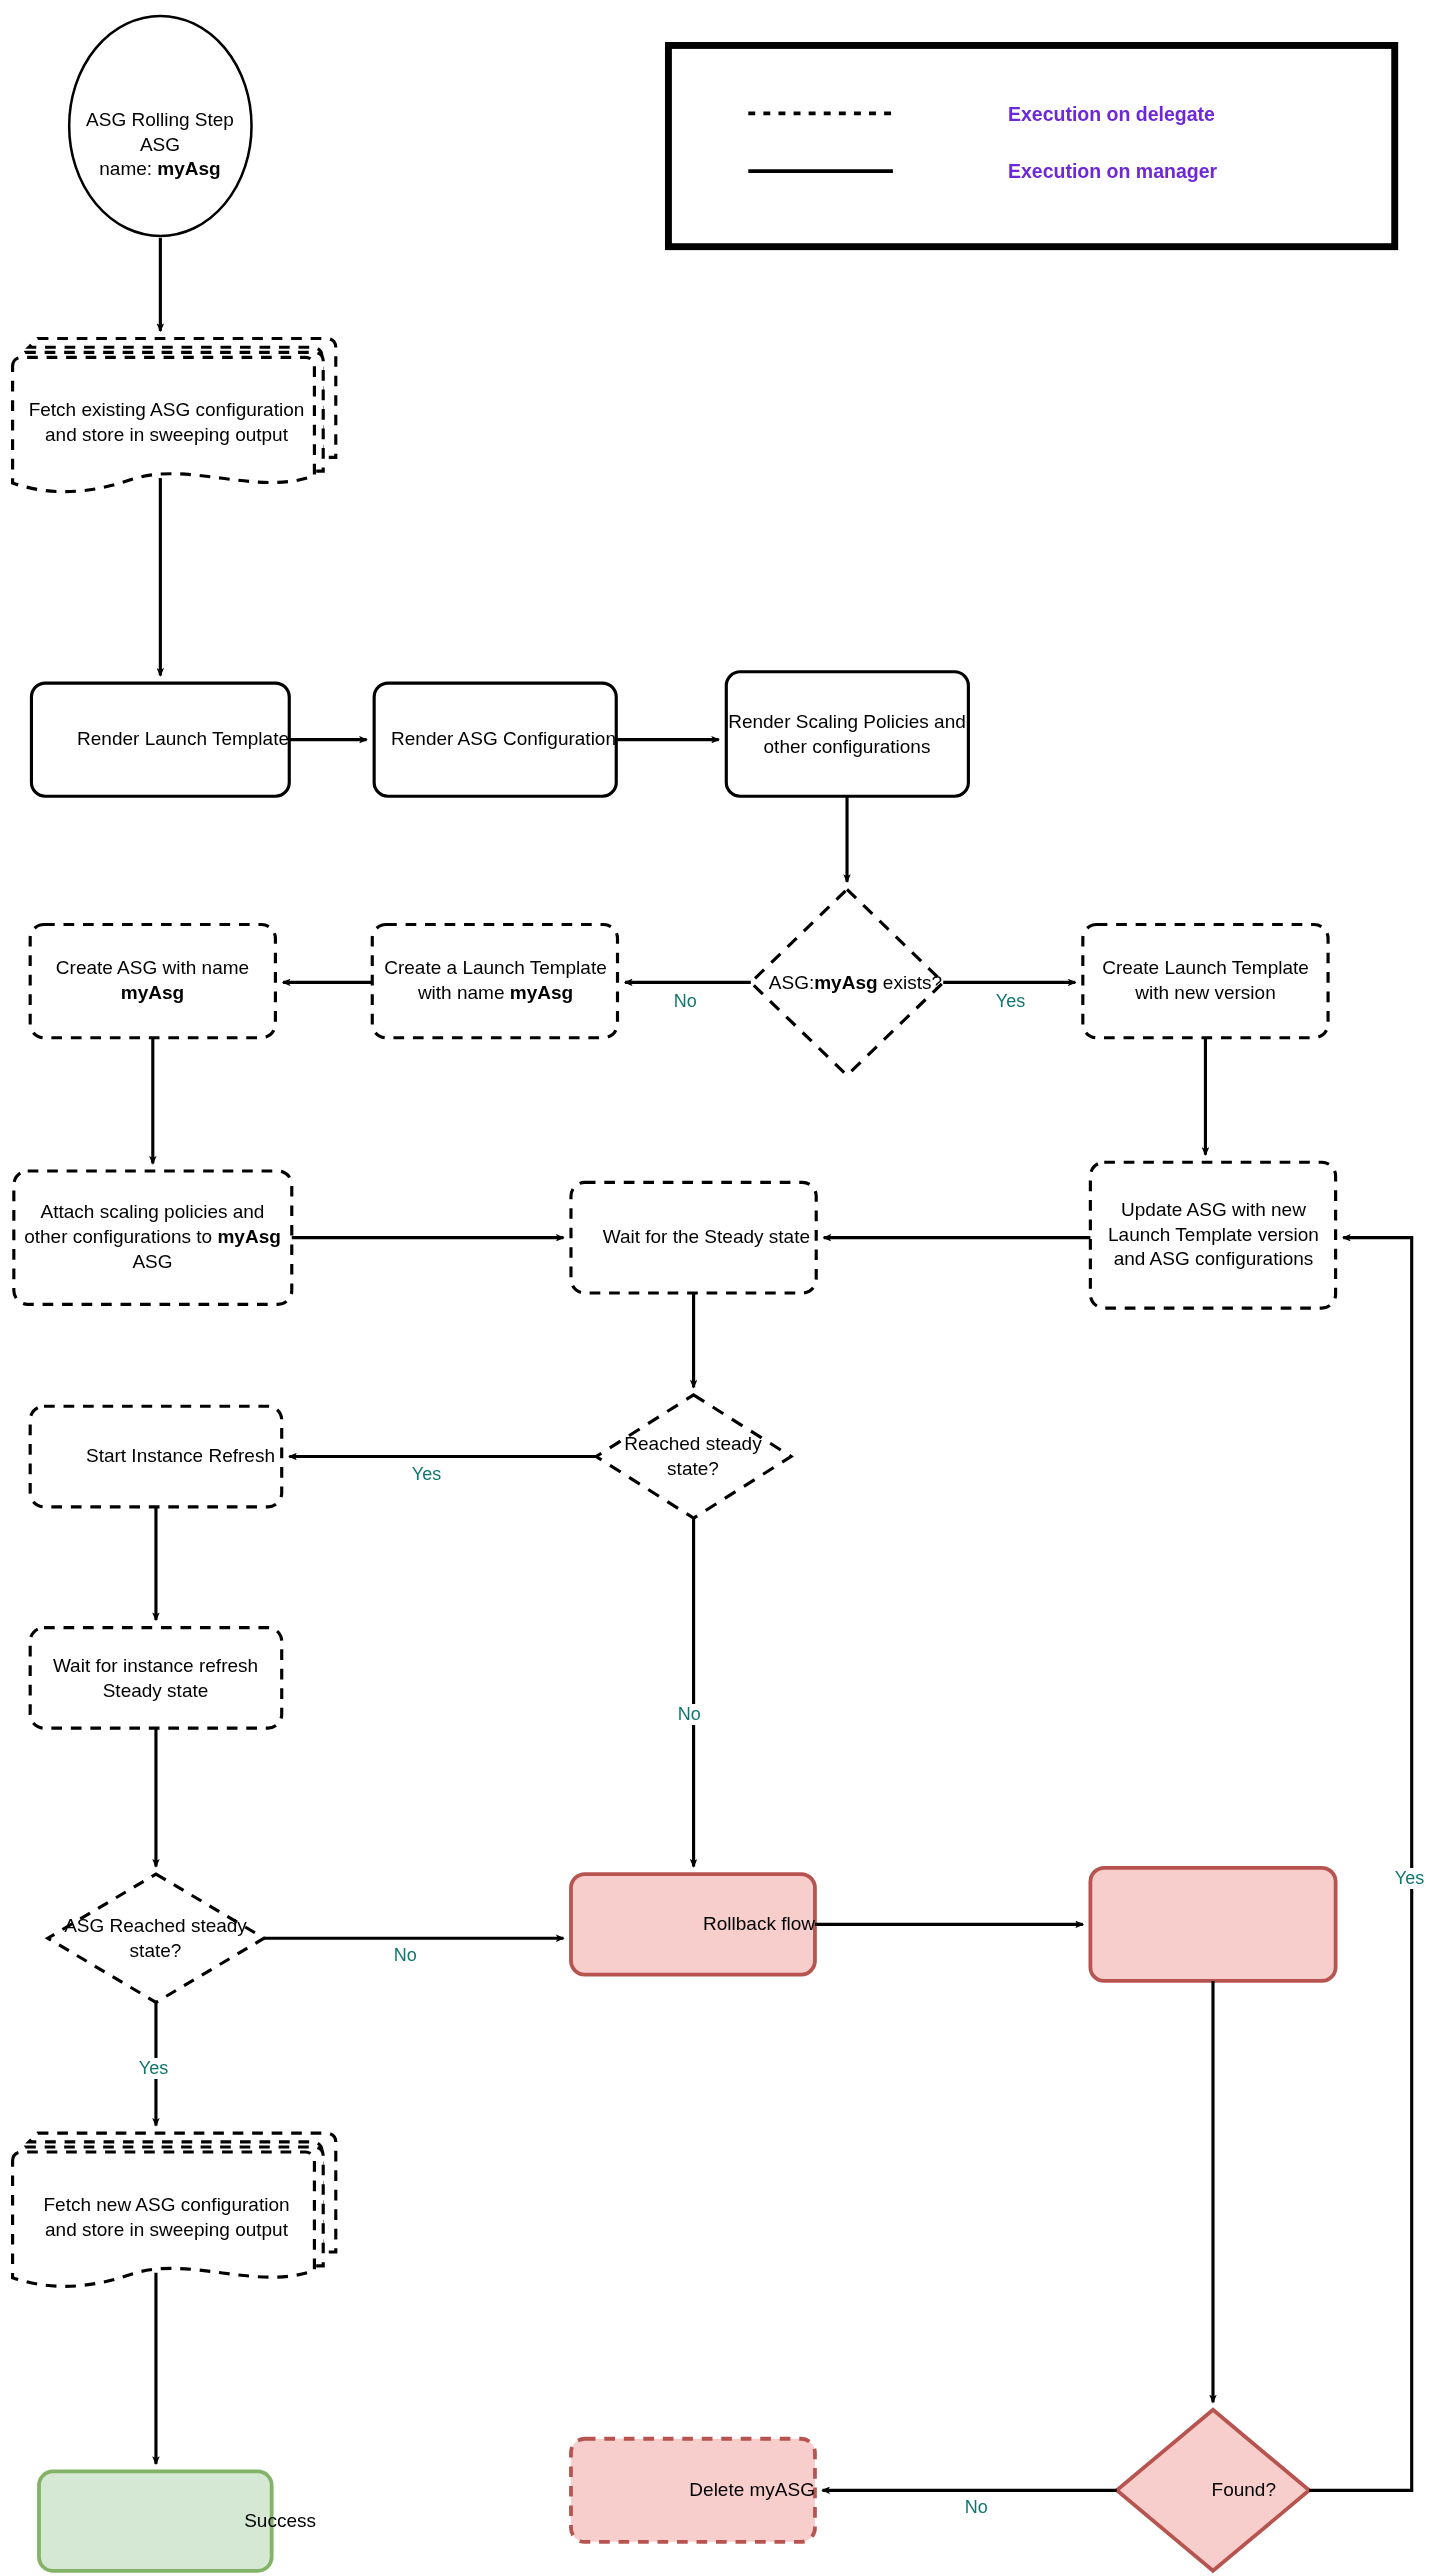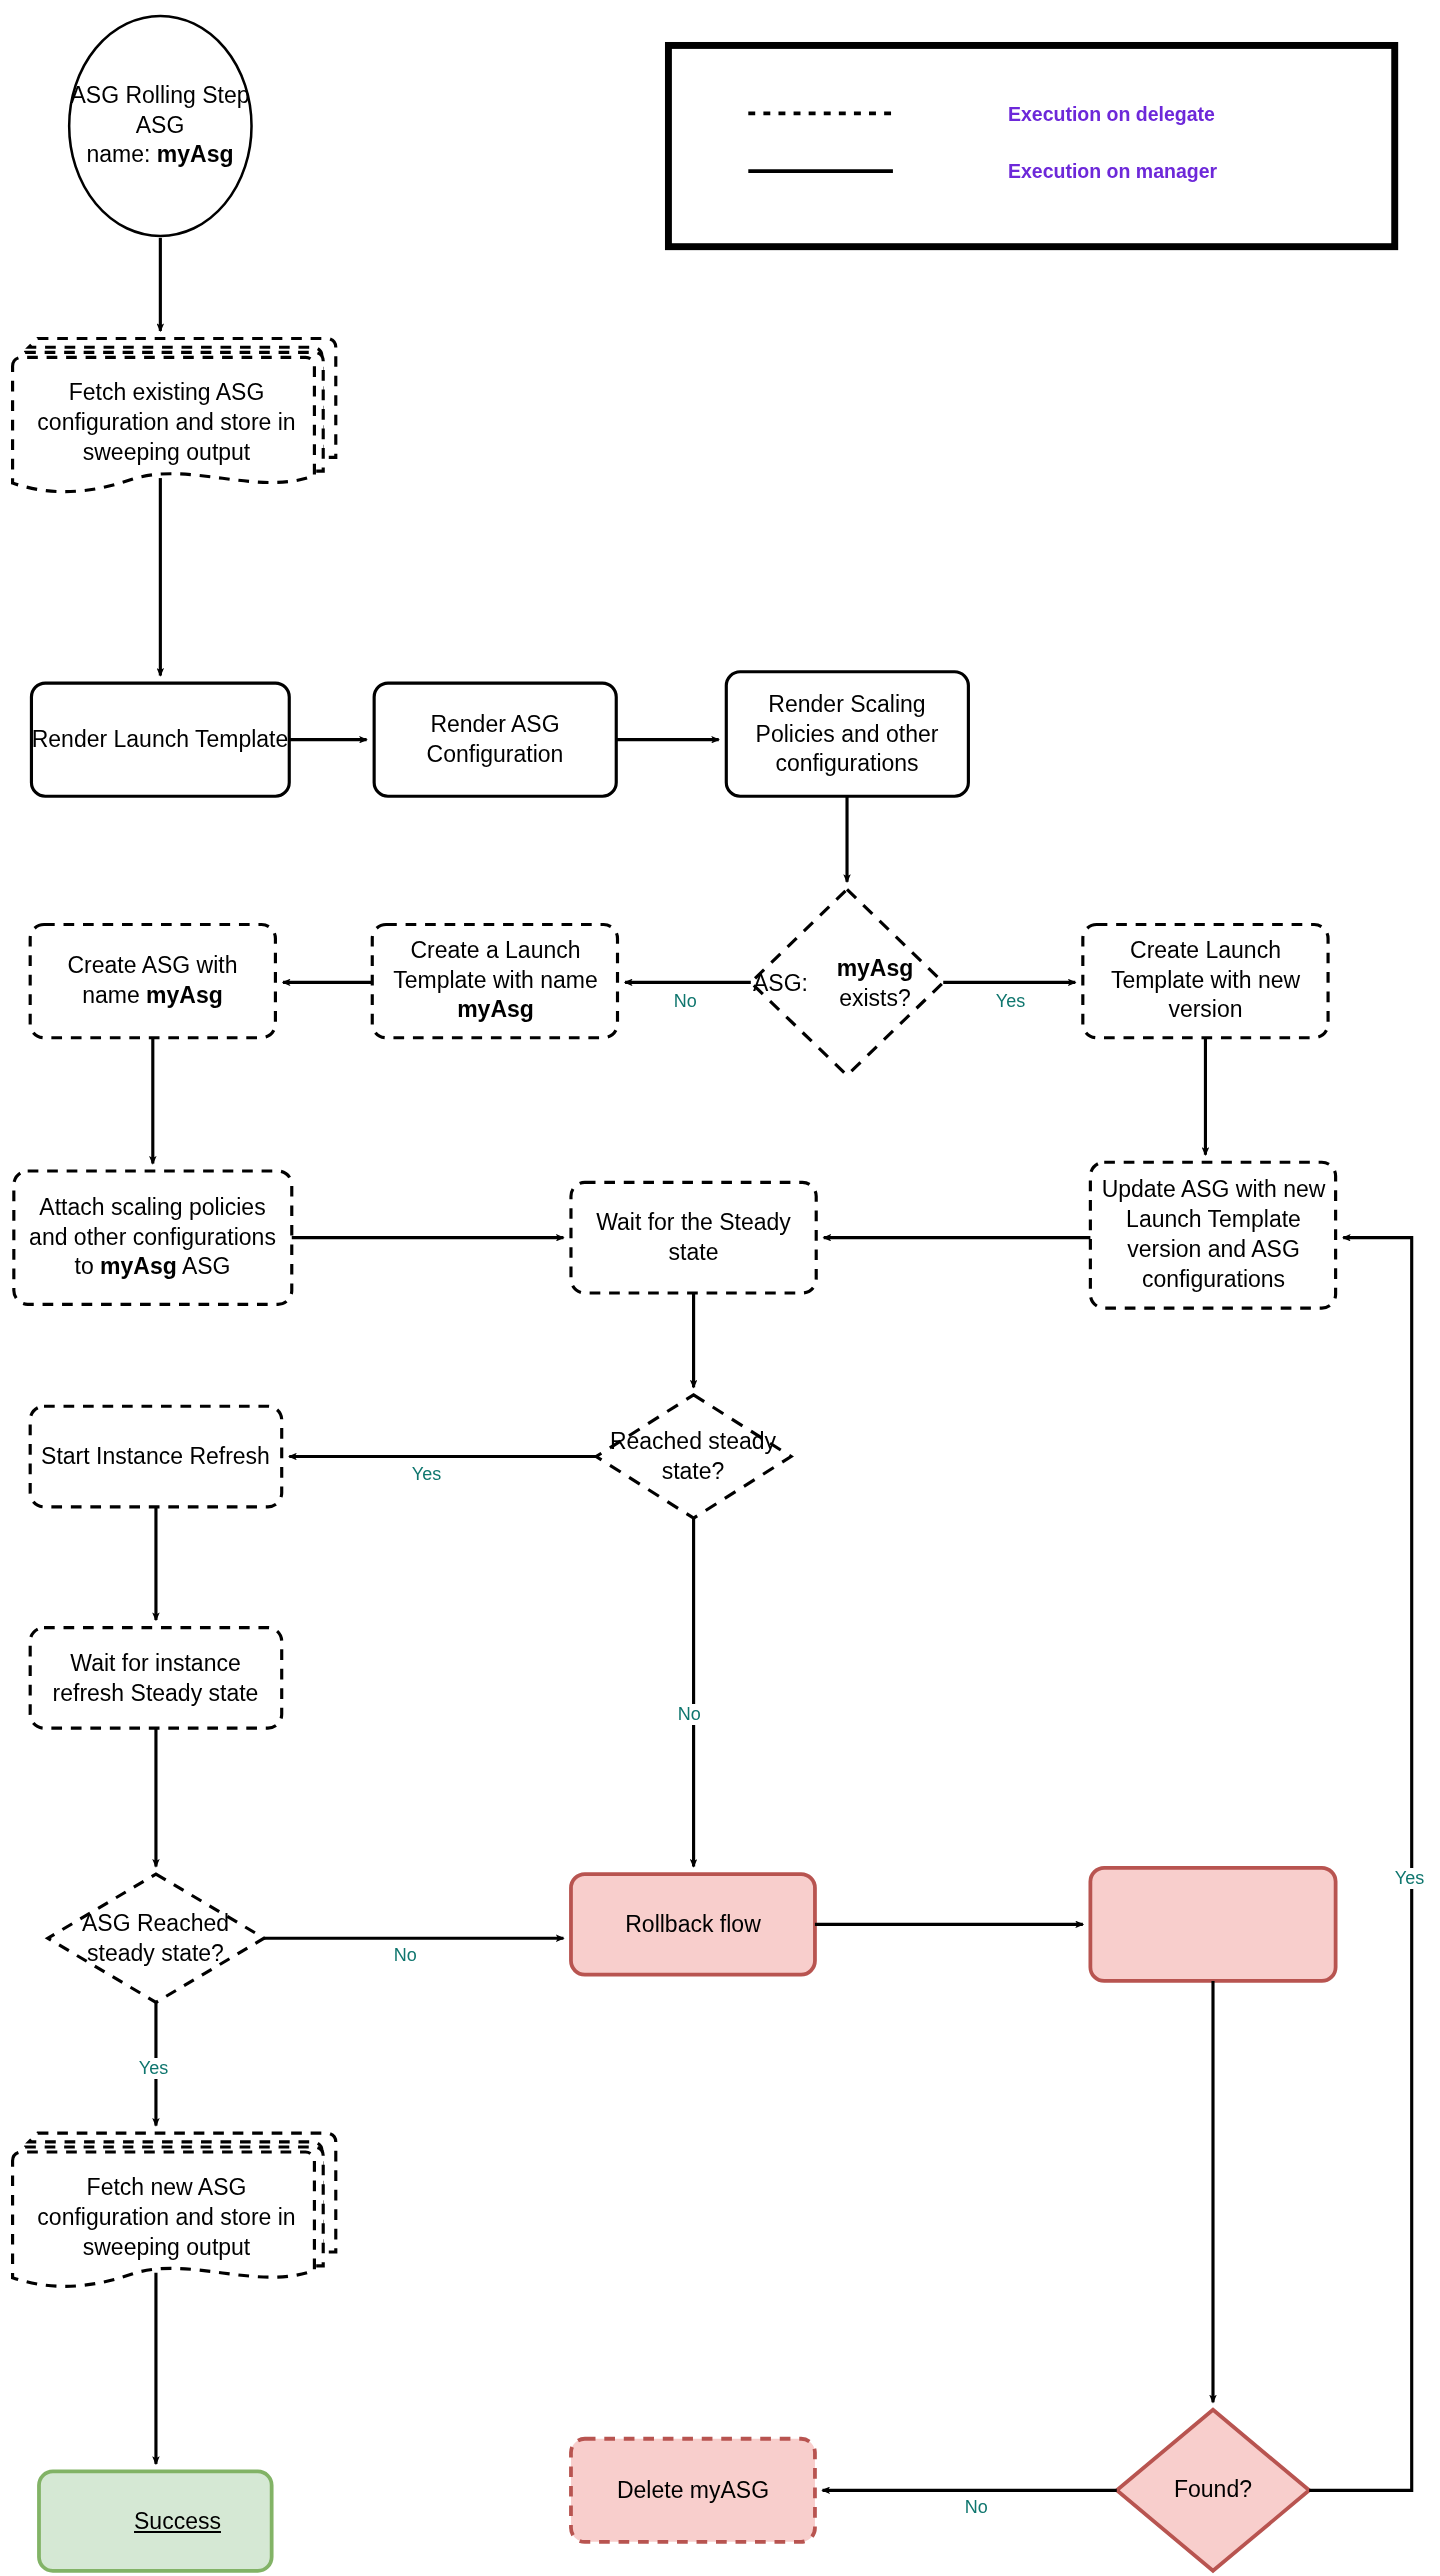--- a/index.html
+++ b/index.html
@@ -2,21 +2,21 @@
 <html style="font-size:10px"><head>
 <meta charset="utf-8">
 <style>
   html,body{margin:0;padding:0;background:#ffffff;}
   body{width:1440px;height:2576px;position:relative;
        font-family:"Liberation Sans","DejaVu Sans",sans-serif;}
   #canvas{position:absolute;left:0;top:0;width:1440px;height:2576px;}
   svg{position:absolute;left:0;top:0;width:1440px;height:2576px;overflow:visible;}
   .lbl{position:absolute;display:flex;align-items:center;justify-content:center;
        text-align:center;line-height:1.30;color:#000;pointer-events:none;}
-  .nodetext{font-size:23px;}
+  .nodetext{font-size:19px;justify-content:flex-end;}
   .edgelabel{position:absolute;font-size:18px;color:#0f766e;background:#ffffff;
              padding:0 3.8px;white-space:nowrap;text-align:center;margin-top:19px;}
   .legendtext{position:absolute;font-size:19.5px;font-weight:bold;color:#6d28d9;white-space:nowrap;}
   b{font-weight:bold;}
 </style>
 </head>
 <body>
 
 <div id="canvas">
 
@@ -181,21 +181,21 @@
 
   <div class="lbl nodetext" style="left:36px;top:1628px;width:239px;height:101px;">Wait for instance refresh Steady state</div>
 
   <div class="lbl nodetext" style="left:55px;top:1893px;width:201px;height:91px;">ASG Reached steady state?</div>
 
   <div class="lbl nodetext" style="left:571px;top:1874px;width:244px;height:101px;">Rollback flow</div>
 
 
   <div class="lbl nodetext" style="left:25px;top:2165px;width:283px;height:106px;">Fetch new ASG configuration and store in sweeping output</div>
 
-  <div class="lbl nodetext" style="left:39px;top:2472px;width:277px;height:99px;text-decoration:underline;">Success</div>
+  <div class="lbl nodetext" style="left:39px;top:2472px;width:277px;height:99px;">Success</div>
 
   <div class="lbl nodetext" style="left:571px;top:2439px;width:244px;height:103px;">Delete myASG</div>
 
   <div class="lbl nodetext" style="left:1150px;top:2465px;width:126px;height:50px;">Found?</div>
 
   <div class="edgelabel" style="left:670px;top:972px;">No</div>
   <div class="edgelabel" style="left:992px;top:972px;">Yes</div>
   <div class="edgelabel" style="left:408px;top:1445px;">Yes</div>
   <div class="edgelabel" style="left:674px;top:1685px;">No</div>
   <div class="edgelabel" style="left:390px;top:1926px;">No</div>

